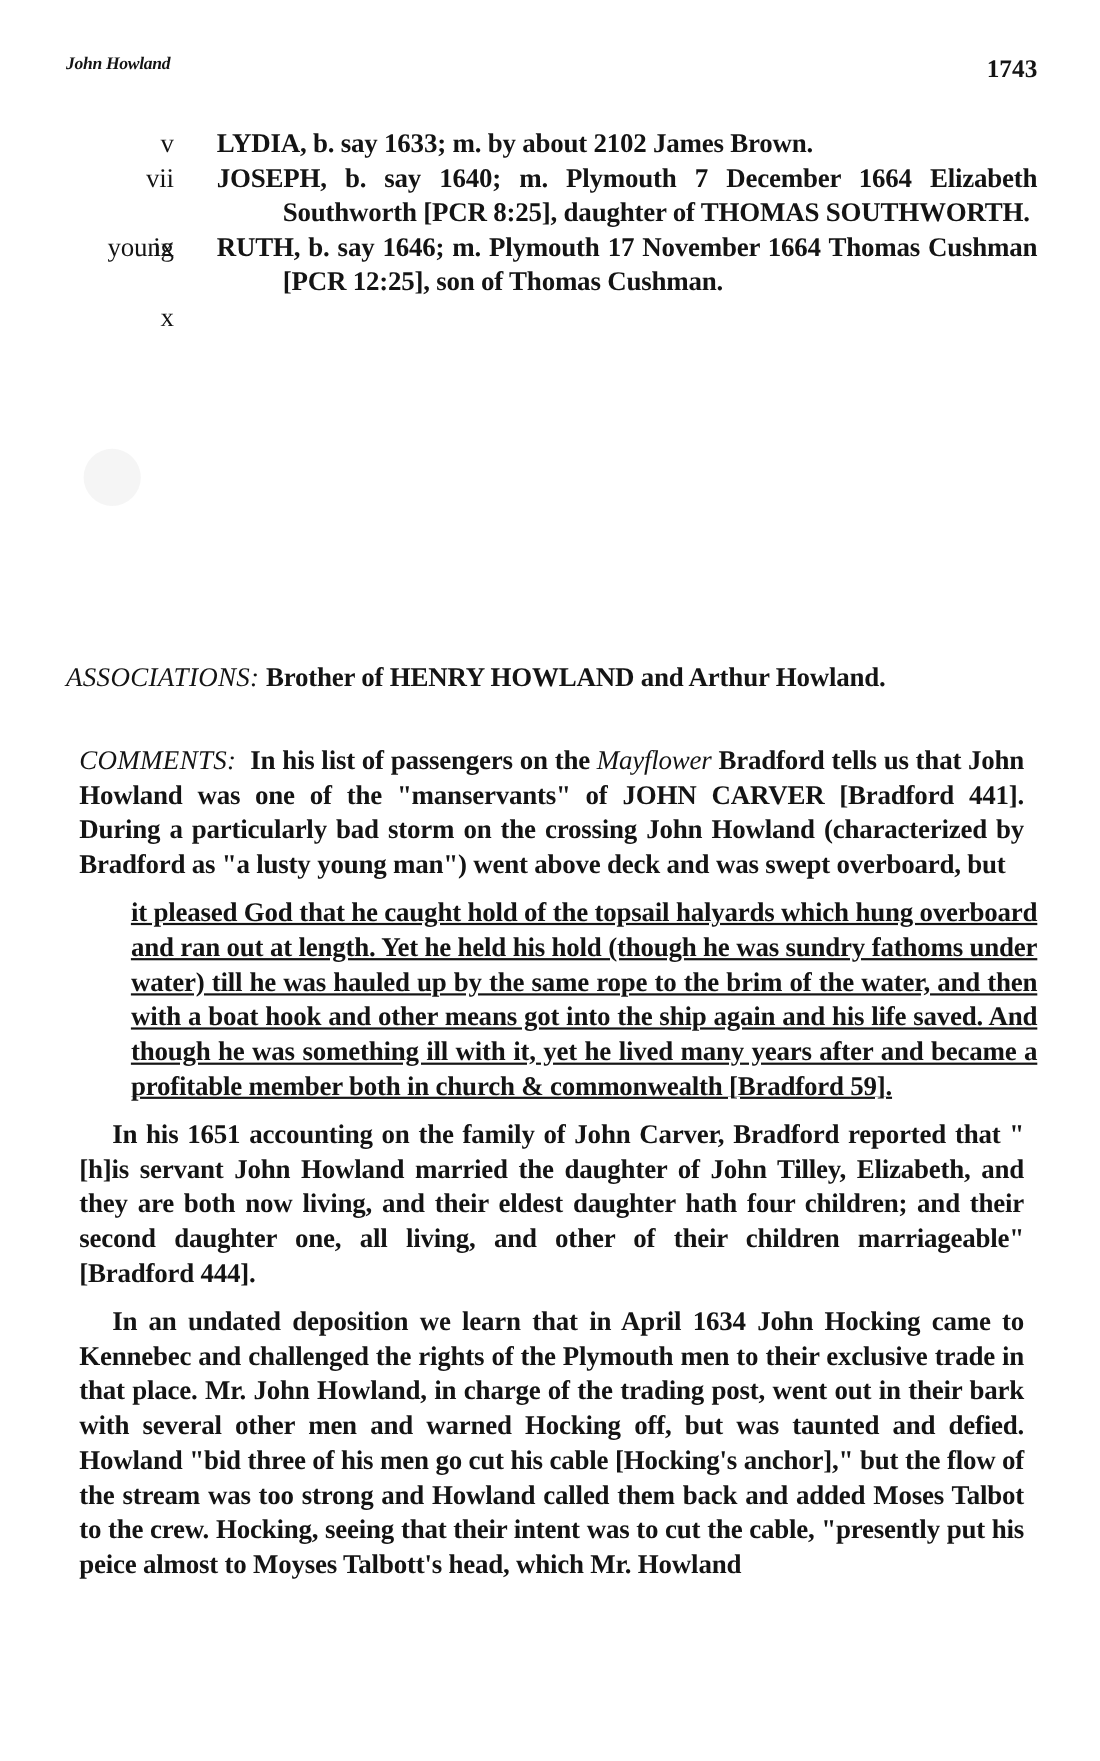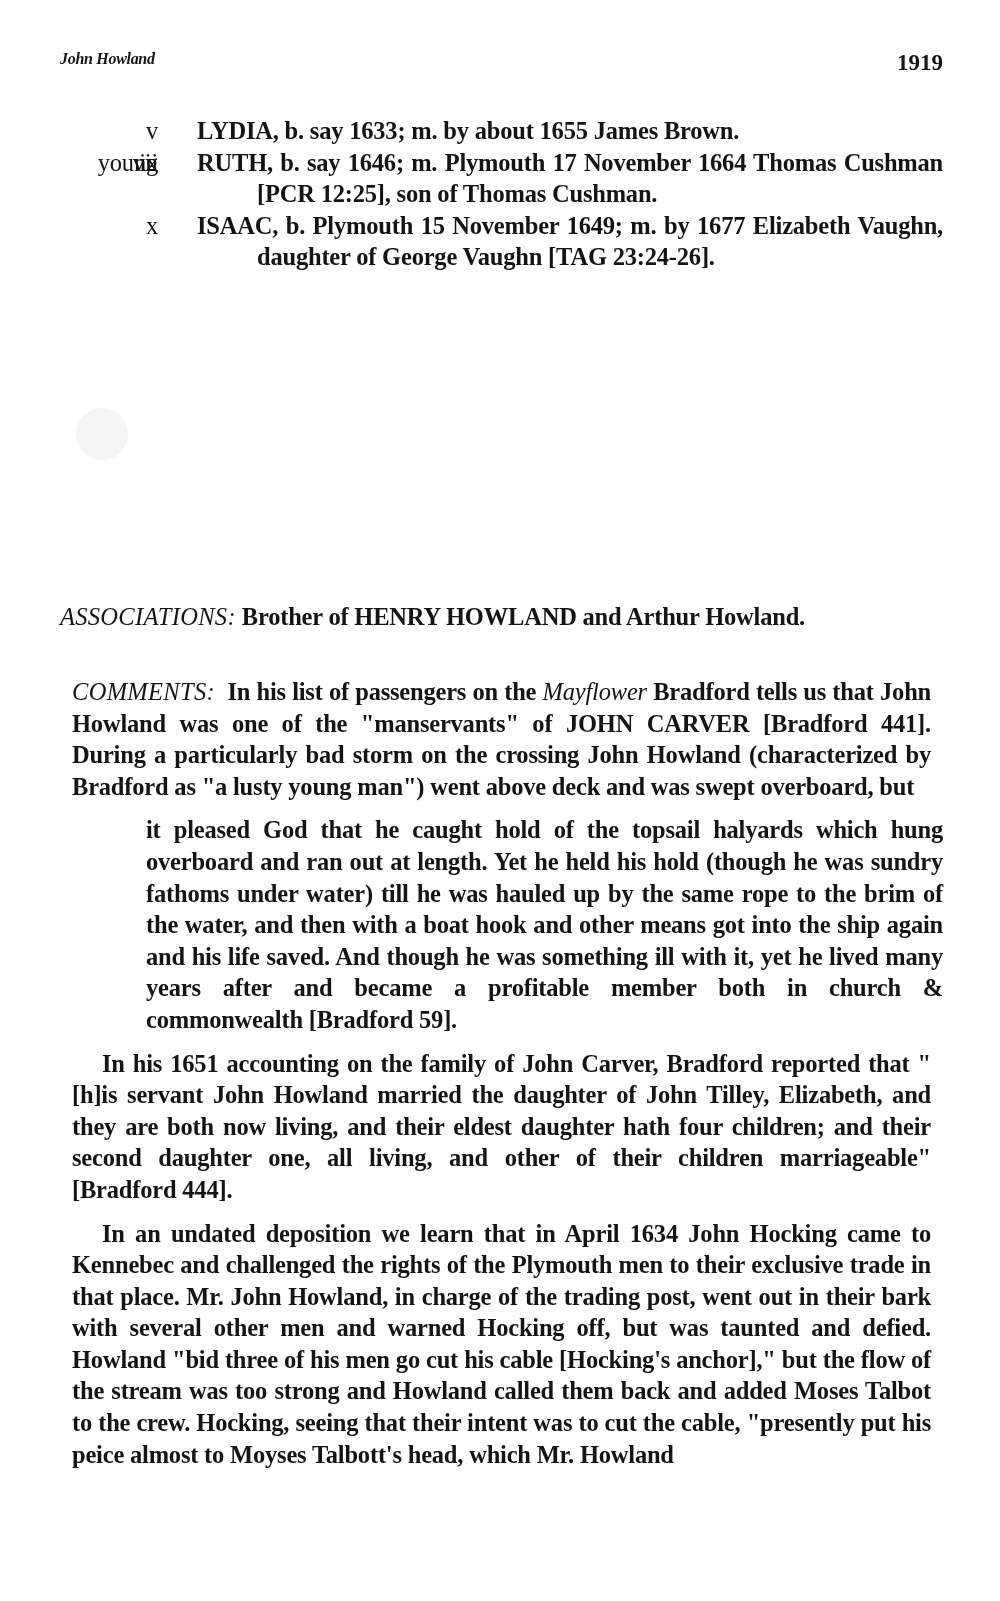--- a/index.html
+++ b/index.html
@@ -23,45 +23,45 @@
     .children { position: absolute; top: 115px; left: 60px; width: 883px; }
     .child { position: relative; padding-left: 197px; text-indent: -60px; text-align: justify; }
     .child .num {
       position: absolute; left: 0; width: 98px; text-align: right; text-indent: 0;
       font-weight: normal;
     }
     .assoc { position: absolute; top: 601px; left: 60px; width: 883px; }
     .label-italic { font-style: italic; font-weight: normal; letter-spacing: 0.3px; }
     .comments { position: absolute; top: 664px; left: 60px; width: 883px; text-align: justify; }
     .para { margin: 12px; text-align: justify; }
-    .blockquote { margin: 0 0 0 86px; text-align: justify; }
+    .blockquote { margin: 0 0 0 59px; text-align: justify; text-decoration: underline; }
     .indent { text-indent: 30px; }
     .ship { font-style: italic; font-weight: normal; }
     .smudge {
       position: absolute; left: 76px; top: 408px; width: 52px; height: 52px;
       border-radius: 50%; background: #f3f3f3; opacity: 0.8;
     }
   </style>
 </head>
 <body>
 
 <div class="page">
   <div class="smudge"></div>
 
   <div class="header">
     <div class="running-title">John Howland</div>
-    <div class="page-number">1919</div>
+    <div class="page-number">1743</div>
   </div>
 
   <div class="children text">
-    <div class="child"><span class="num">v</span><span>LYDIA, b. say 1633; m. by about 1655 James Brown.</span></div>
-    <div class="child"><span class="num">vii</span></div>
+    <div class="child"><span class="num">v</span><span>LYDIA, b. say 1633; m. by about 2102 James Brown.</span></div>
+    <div class="child"><span class="num">vii</span><span>JOSEPH, b. say 1640; m. Plymouth 7 December 1664 Elizabeth Southworth [PCR 8:25], daughter of THOMAS SOUTHWORTH.</span></div>
     <div class="child"><span class="num">young</span></div>
     <div class="child"><span class="num">ix</span><span>RUTH, b. say 1646; m. Plymouth 17 November 1664 Thomas Cushman [PCR 12:25], son of Thomas Cushman.</span></div>
-    <div class="child"><span class="num">x</span><span>ISAAC, b. Plymouth 15 November 1649; m. by 1677 Elizabeth Vaughn, daughter of George Vaughn [TAG 23:24-26].</span></div>
+    <div class="child"><span class="num">x</span></div>
   </div>
 
   <div class="assoc text">
     <span class="label-italic">ASSOCIATIONS:</span>
     <span>Brother of HENRY HOWLAND and Arthur Howland.</span>
   </div>
 
   <div class="comments text">
     <p class="para"><span class="label-italic">COMMENTS:</span>&nbsp; <span>In his list of passengers on the</span> <span class="ship">Mayflower</span> <span>Bradford tells us that John Howland was one of the "manservants" of JOHN CARVER [Bradford 441]. During a particularly bad storm on the crossing John Howland (characterized by Bradford as "a lusty young man") went above deck and was swept overboard, but</span></p>
     <p class="blockquote">it pleased God that he caught hold of the topsail halyards which hung overboard and ran out at length. Yet he held his hold (though he was sundry fathoms under water) till he was hauled up by the same rope to the brim of the water, and then with a boat hook and other means got into the ship again and his life saved. And though he was something ill with it, yet he lived many years after and became a profitable member both in church &amp; commonwealth [Bradford 59].</p>

